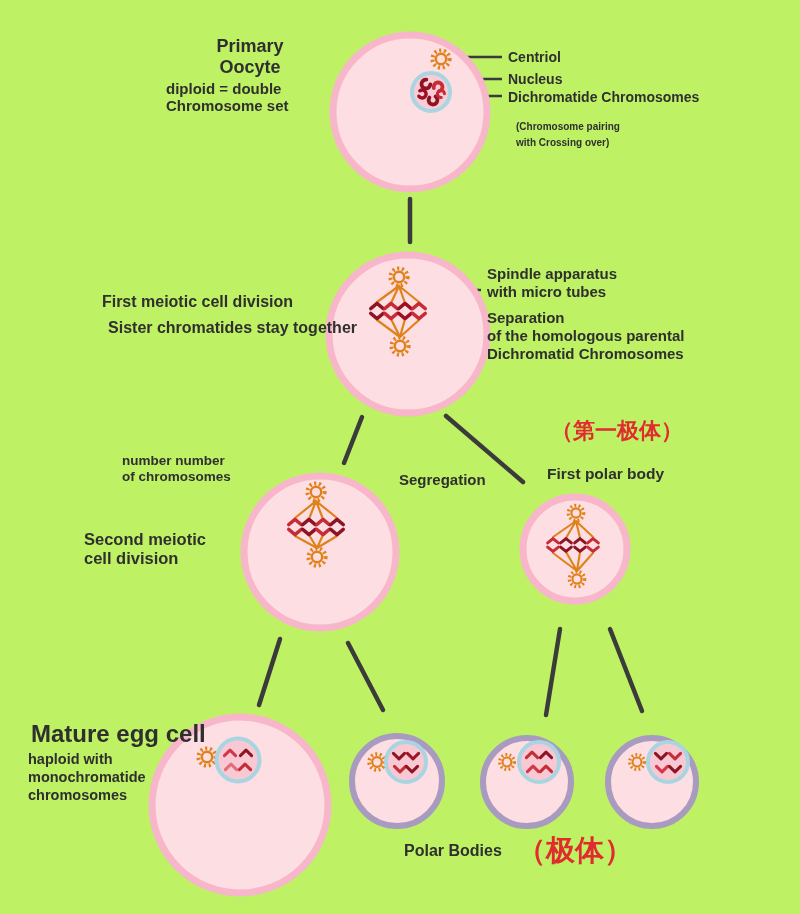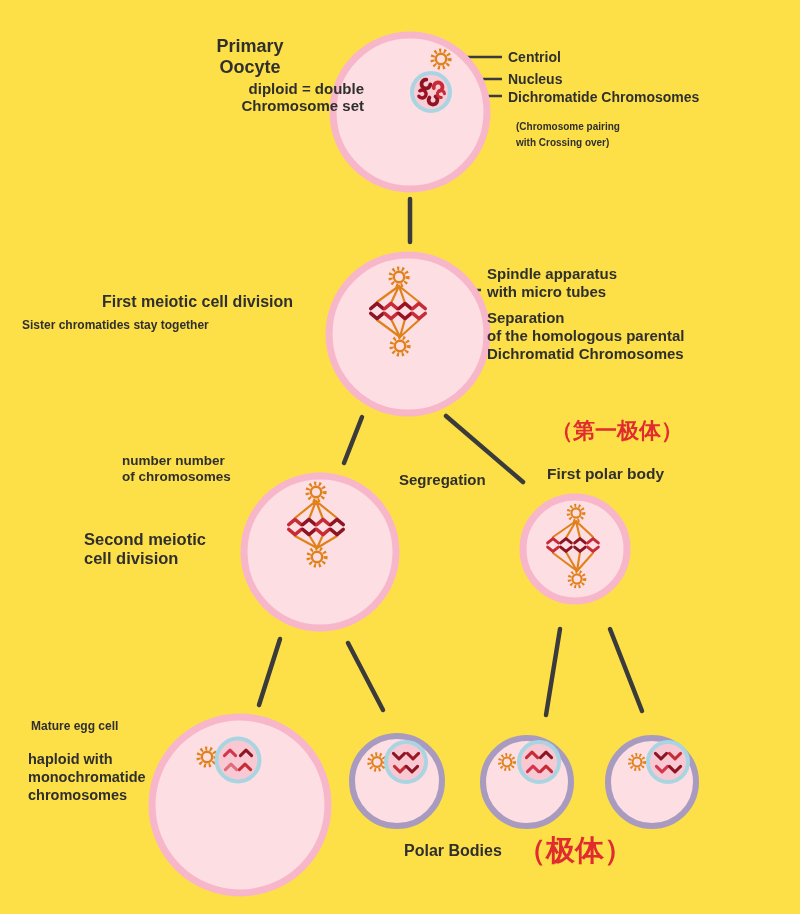--- a/index.html
+++ b/index.html
@@ -1,16 +1,16 @@
 <!DOCTYPE html>
 <html><head>
 <meta charset="utf-8">
 <style>
   html,body{margin:0;padding:0;background:#cfe9e4;}
-  .stage{position:relative;width:800px;height:914px;background:#fde047;overflow:hidden;
+  .stage{position:relative;width:800px;height:914px;background:#bef264;overflow:hidden;
          font-family:"Liberation Sans",sans-serif;}
   .stage svg{position:absolute;left:0;top:0;}
   .lbl{position:absolute;font-weight:700;color:#2f2f2f;white-space:pre-line;line-height:1.15;}
   .zh{font-family:"Liberation Serif",serif;color:#e02b2f;font-weight:700;white-space:nowrap;}
 </style>
 </head>
 <body>
 
 <div class="stage">
 
@@ -129,48 +129,48 @@
     <circle cx="668" cy="762" r="20" fill="#f9c9d3" stroke="#a9d4e2" stroke-width="4"></circle>
     <use href="#chev" transform="translate(661,756) scale(1,-1)" stroke="#8d1423"></use>
     <use href="#chev" transform="translate(675,756) scale(1,-1)" stroke="#c62b36"></use>
     <use href="#chev" transform="translate(662,769) scale(1,-1)" stroke="#d5354a"></use>
     <use href="#chev" transform="translate(675,769) scale(1,-1)" stroke="#8d1423"></use>
   </g>
 </svg>
 
 <div class="lbl" style="left:158px;top:36px;width:184px;text-align:center;font-size:18px;line-height:21px;">Primary
 Oocyte</div>
-<div class="lbl" style="left:172px;top:80px;width:192px;text-align:right;font-size:15px;line-height:17px;">diploid = double
+<div class="lbl" style="left:166px;top:80px;width:192px;text-align:left;font-size:15px;line-height:17px;">diploid = double
 Chromosome set</div>
 
 <div class="lbl" style="left:508px;top:49px;font-size:14px;">Centriol</div>
 <div class="lbl" style="left:508px;top:71px;font-size:14px;">Nucleus</div>
 <div class="lbl" style="left:508px;top:89px;font-size:14px;">Dichromatide Chromosomes</div>
 <div class="lbl" style="left:508px;top:119px;font-size:10px;line-height:16px;margin-left:8px;">(Chromosome pairing
 with Crossing over)</div>
 
 <div class="lbl" style="left:30px;top:293px;width:335px;text-align:center;font-size:16px;">First meiotic cell division</div>
-<div class="lbl" style="left:22px;top:319px;width:335px;text-align:left;font-size:12px;">Sister chromatides stay together</div>
+<div class="lbl" style="left:22px;top:319px;width:335px;text-align:right;font-size:16px;">Sister chromatides stay together</div>
 
 <div class="lbl" style="left:487px;top:265px;font-size:15px;line-height:18px;">Spindle apparatus
 with micro tubes</div>
 <div class="lbl" style="left:487px;top:309px;font-size:15px;line-height:18px;">Separation
 of the homologous parental
 Dichromatid Chromosomes</div>
 
 <div class="lbl" style="left:122px;top:453px;font-size:13.5px;line-height:16px;">number number
 of chromosomes</div>
 <div class="lbl" style="left:84px;top:530px;font-size:16.5px;line-height:19px;">Second meiotic
 cell division</div>
 
 <div class="lbl" style="left:399px;top:471px;font-size:15px;">Segregation</div>
 <div class="lbl" style="left:547px;top:465px;font-size:15.5px;">First polar body</div>
 <div class="lbl zh" style="left:551px;top:418px;font-size:22px;font-family:Liberation Serif, serif;">（第一极体）</div>
 
-<div class="lbl" style="left:31px;top:720px;font-size:12px;">Mature egg cell</div>
+<div class="lbl" style="left:31px;top:720px;font-size:24px;">Mature egg cell</div>
 <div class="lbl" style="left:28px;top:750px;font-size:14.5px;line-height:18px;">haploid with
 monochromatide
 chromosomes</div>
 
 <div class="lbl" style="left:404px;top:842px;font-size:16px;">Polar Bodies</div>
 <div class="lbl zh" style="left:517px;top:834px;font-size:29px;">（极体）</div>
 
 </div>
 
 </body></html>

